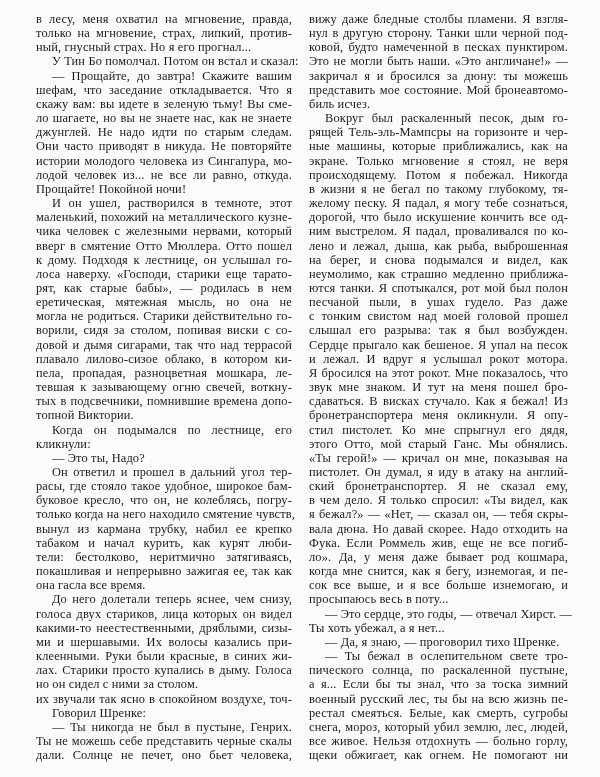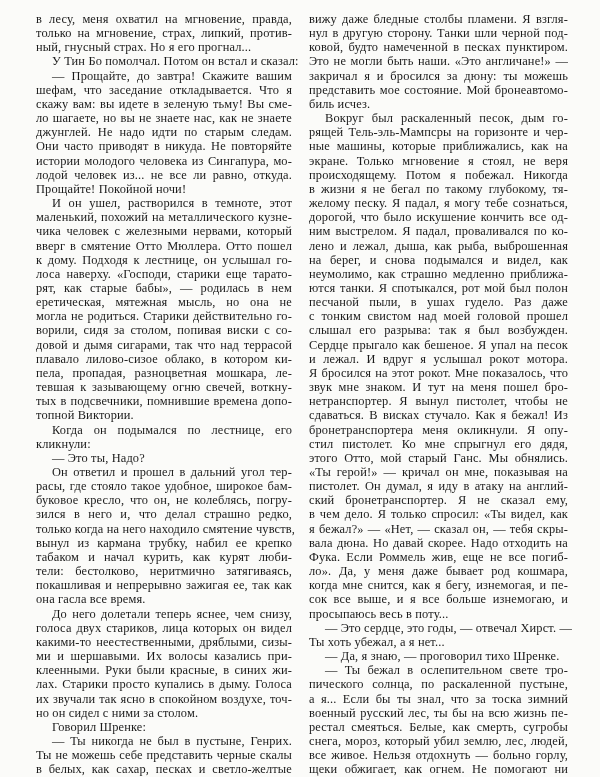--- a/index.html
+++ b/index.html
@@ -54,39 +54,37 @@
     <span class="line ">пела, пропадая, разноцветная мошкара, ле-</span>
     <span class="line ">тевшая к зазывающему огню свечей, воткну-</span>
     <span class="line ">тых в подсвечники, помнившие времена допо-</span>
     <span class="line last">топной Виктории.</span>
     <span class="line indent">Когда он подымался по лестнице, его</span>
     <span class="line last">кликнули:</span>
     <span class="line indent last">— Это ты, Надо?</span>
     <span class="line indent">Он ответил и прошел в дальний угол тер-</span>
     <span class="line ">расы, где стояло такое удобное, широкое бам-</span>
     <span class="line ">буковое кресло, что он, не колеблясь, погру-</span>
-    <span class="line ">зился в него и, что делал страшно редко,</span>
     <span class="line ">только когда на него находило смятение чувств,</span>
     <span class="line ">вынул из кармана трубку, набил ее крепко</span>
     <span class="line ">табаком и начал курить, как курят люби-</span>
     <span class="line ">тели: бестолково, неритмично затягиваясь,</span>
     <span class="line ">покашливая и непрерывно зажигая ее, так как</span>
     <span class="line last">она гасла все время.</span>
     <span class="line indent">До него долетали теперь яснее, чем снизу,</span>
     <span class="line ">голоса двух стариков, лица которых он видел</span>
     <span class="line ">какими-то неестественными, дряблыми, сизы-</span>
     <span class="line ">ми и шершавыми. Их волосы казались при-</span>
     <span class="line ">клеенными. Руки были красные, в синих жи-</span>
     <span class="line ">лах. Старики просто купались в дыму. Голоса</span>
+    <span class="line last">но он сидел с ними за столом.</span>
     <span class="line ">их звучали так ясно в спокойном воздухе, точ-</span>
-    <span class="line last">но он сидел с ними за столом.</span>
     <span class="line indent last">Говорил Шренке:</span>
     <span class="line indent">— Ты никогда не был в пустыне, Генрих.</span>
     <span class="line ">Ты не можешь себе представить черные скалы</span>
-    <span class="line ">в белых, как сахар, песках и светло-желтые</span>
     <span class="line ">дали. Солнце не печет, оно бьет человека,</span>
   </div>
 <div class="col right" id="colR">
     <span class="line ">вижу даже бледные столбы пламени. Я взгля-</span>
     <span class="line ">нул в другую сторону. Танки шли черной под-</span>
     <span class="line ">ковой, будто намеченной в песках пунктиром.</span>
     <span class="line ">Это не могли быть наши. «Это англичане!» —</span>
     <span class="line ">закричал я и бросился за дюну: ты можешь</span>
     <span class="line ">представить мое состояние. Мой бронеавтомо-</span>
     <span class="line last">биль исчез.</span>
@@ -103,21 +101,20 @@
     <span class="line ">на берег, и снова подымался и видел, как</span>
     <span class="line ">неумолимо, как страшно медленно приближа-</span>
     <span class="line ">ются танки. Я спотыкался, рот мой был полон</span>
     <span class="line ">песчаной пыли, в ушах гудело. Раз даже</span>
     <span class="line ">с тонким свистом над моей головой прошел</span>
     <span class="line ">слышал его разрыва: так я был возбужден.</span>
     <span class="line ">Сердце прыгало как бешеное. Я упал на песок</span>
     <span class="line ">и лежал. И вдруг я услышал рокот мотора.</span>
     <span class="line ">Я бросился на этот рокот. Мне показалось, что</span>
     <span class="line ">звук мне знаком. И тут на меня пошел бро-</span>
-    <span class="line ">нетранспортер. Я вынул пистолет, чтобы не</span>
     <span class="line ">сдаваться. В висках стучало. Как я бежал! Из</span>
     <span class="line ">бронетранспортера меня окликнули. Я опу-</span>
     <span class="line ">стил пистолет. Ко мне спрыгнул его дядя,</span>
     <span class="line ">этого Отто, мой старый Ганс. Мы обнялись.</span>
     <span class="line ">«Ты герой!» — кричал он мне, показывая на</span>
     <span class="line ">пистолет. Он думал, я иду в атаку на англий-</span>
     <span class="line ">ский бронетранспортер. Я не сказал ему,</span>
     <span class="line ">в чем дело. Я только спросил: «Ты видел, как</span>
     <span class="line ">я бежал?» — «Нет, — сказал он, — тебя скры-</span>
     <span class="line ">вала дюна. Но давай скорее. Надо отходить на</span>

